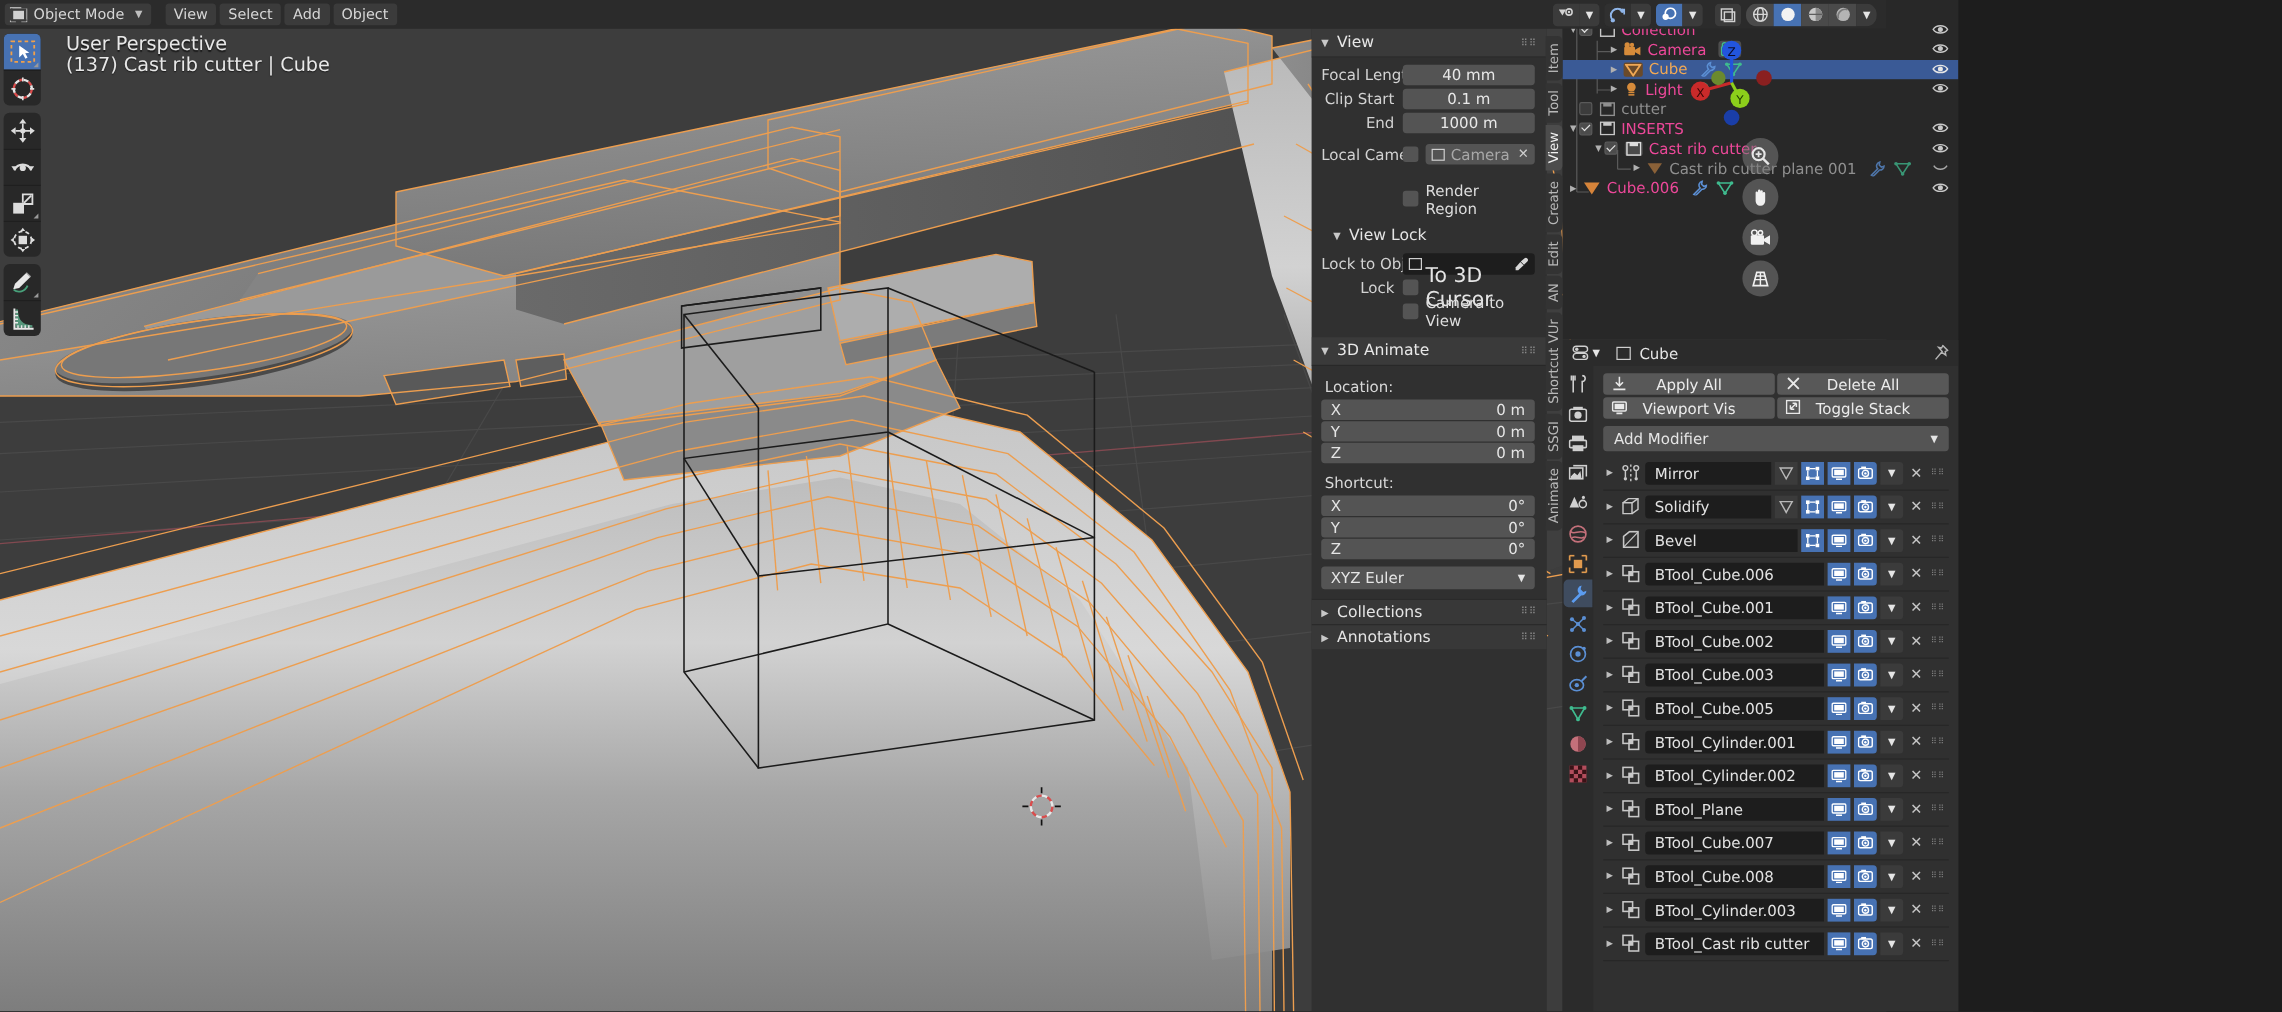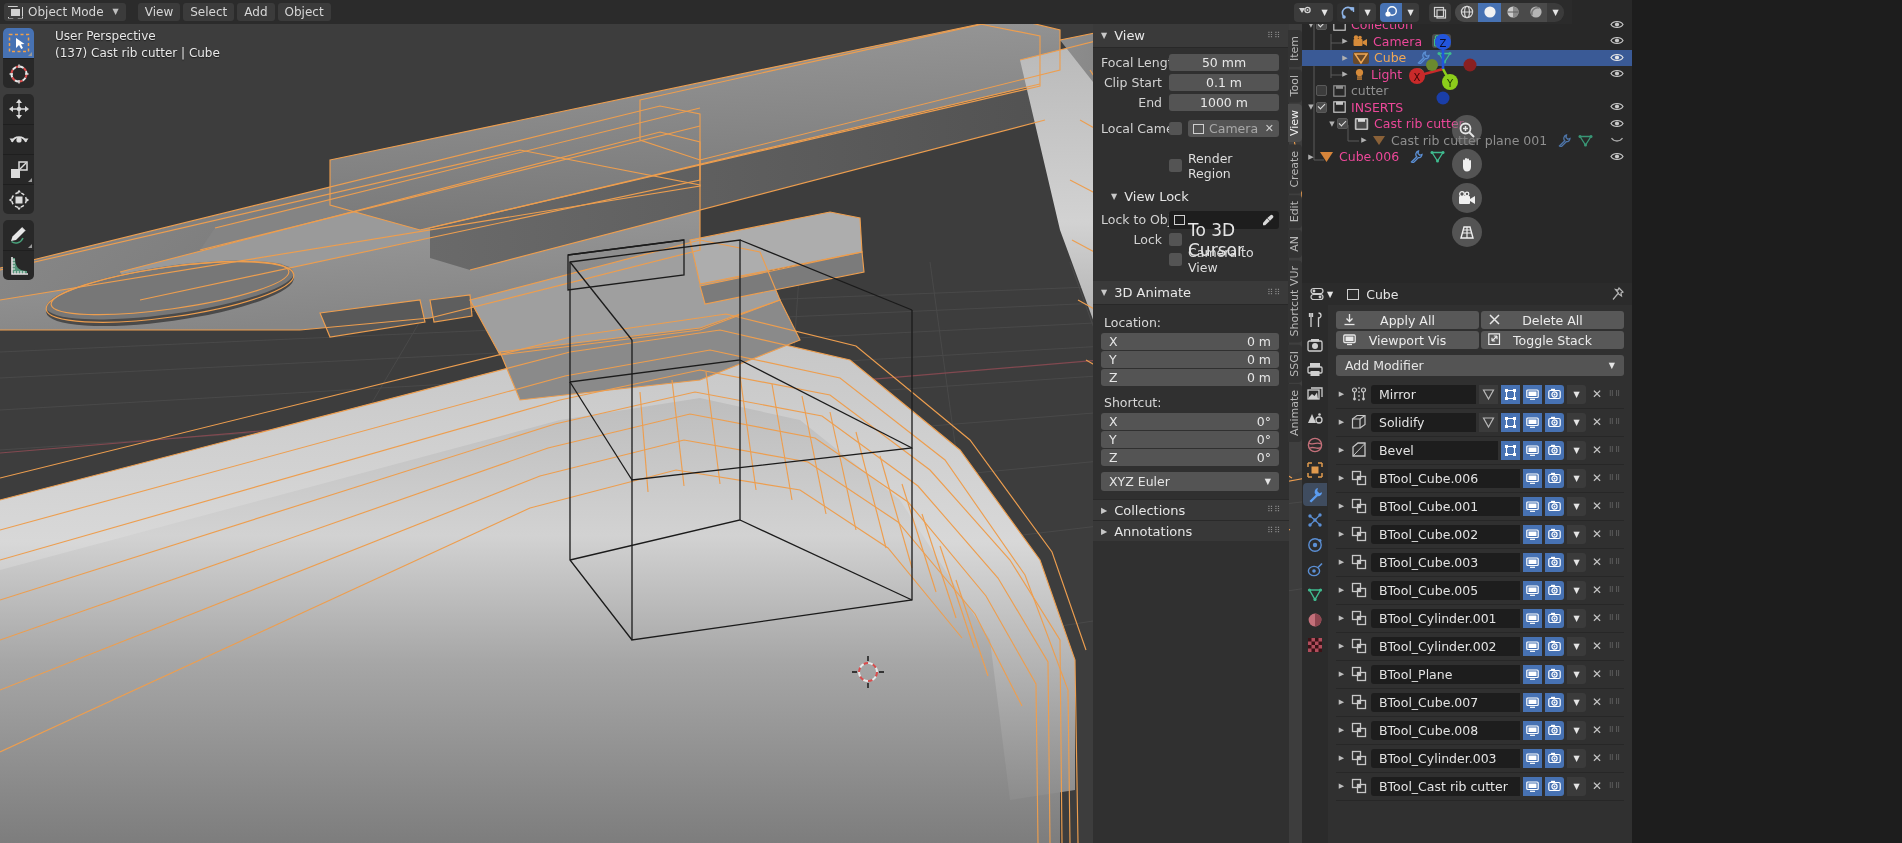--- a/index.html
+++ b/index.html
@@ -54,21 +54,21 @@
   .tgl-group { display:flex; background:#303030; border-radius:4px; overflow:hidden; height:19px; align-items:center; }
   .tgl { width:22px; height:19px; display:flex; align-items:center; justify-content:center; background:#3b3b3b; }
   .tgl.on { background:#4772b3; }
   .tgl.dark { background:#303030; }
   .tgl-chev { width:17px; height:19px; display:flex;align-items:center;justify-content:center;background:#3b3b3b;font-size:8px;}
   .shade-group { display:flex; background:#2b2b2b; border-radius:9px; overflow:hidden; height:19px; align-items:center;}
   .shade { width:23px;height:19px;display:flex;align-items:center;justify-content:center;background:#4a4a4a;}
   .shade.on{background:#4772b3;}
 
   
-  #vp-info { position:absolute; left:55px; top:28px; z-index:30; font-size:12px; color:#e8e8e8;
+  #vp-info { position:absolute; left:55px; top:28px; z-index:30; font-size:16px; color:#e8e8e8;
              line-height:17px; text-shadow:0 1px 1px rgba(0,0,0,.6); }
 
   
   #toolbar { position:absolute; left:3px; top:28px; width:31px; z-index:30; display:flex; flex-direction:column; gap:6px; }
   .tool-grp { background:#282828; border-radius:5px; overflow:hidden; display:flex; flex-direction:column; }
   .tool { width:31px; height:30px; display:flex; align-items:center; justify-content:center; position:relative; }
   .tool.active { background:#4772b3; }
   .tool + .tool { border-top:1px solid #1f1f1f; }
   .tool .corner { position:absolute; right:2px; bottom:2px; width:0;height:0;
      border-left:4px solid transparent; border-bottom:4px solid #9a9a9a; }
@@ -547,21 +547,21 @@
 
     <div class="pnl-hdr">
       <span class="tri">▼</span>
       <span>View</span>
       <span class="grip">⠿⠿</span>
     </div>
 
     <div class="pnl-body">
       <div class="row">
         <span class="lbl">Focal Length</span>
-        <span class="fld">50 mm</span>
+        <span class="fld">40 mm</span>
       </div>
       <div class="row">
         <span class="lbl">Clip Start</span>
         <span class="fld">0.1 m</span>
       </div>
       <div class="row">
         <span class="lbl">End</span>
         <span class="fld">1000 m</span>
       </div>
 

